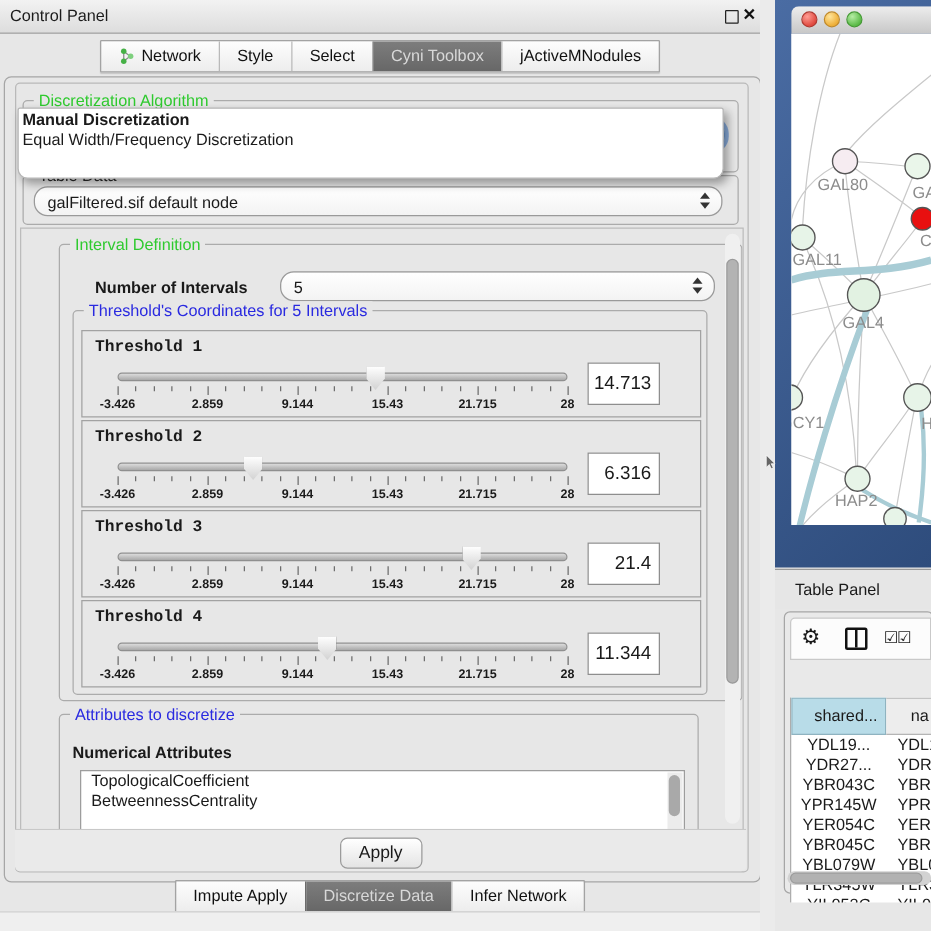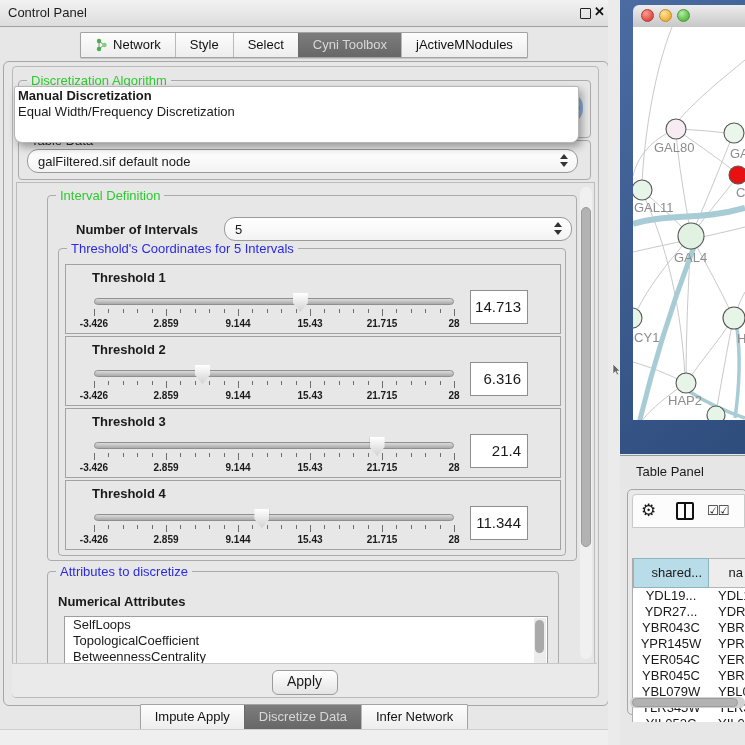--- a/index.html
+++ b/index.html
@@ -57,21 +57,21 @@
   
   .scrollpane{position:absolute;left:16px;top:182px;width:579px;height:484px;
     border:1px solid #bcbcbc;box-sizing:border-box;overflow:hidden;background:#e7e7e7;}
   .vscroll{position:absolute;right:2px;top:4px;width:12px;height:472px;background:#f0f0f0;border-radius:6px;}
   .vscroll .thumb-v{position:absolute;left:1px;top:20px;width:10px;height:340px;background:#b3b3b3;
     border:1px solid #9a9a9a;border-radius:6px;box-sizing:border-box;}
 
   
   .noi-label{position:absolute;left:28px;top:26px;font-weight:bold;font-size:13px;}
   .thr-panel{position:relative;margin:0 0 2px 6px;width:496px;height:70px;border:1px solid #a2a2a2;box-sizing:border-box;}
-  .thr-label{position:absolute;left:26px;top:5px;font-weight:bold;font-size:13px;}
+  .thr-label{position:absolute;left:10px;top:5px;font-weight:bold;font-size:13px;font-family:Liberation Mono, monospace;}
   .slider{position:absolute;left:28px;top:27px;width:360px;height:40px;}
   .track{position:absolute;left:0;top:6px;width:100%;height:7px;border:1px solid #8f8f8f;border-radius:4px;
     background:linear-gradient(#dcdcdc,#a9a9a9);box-sizing:border-box;}
   .thumb{position:absolute;top:1px;width:15px;height:19px;background:linear-gradient(#ffffff,#d2d2d2);
     clip-path:polygon(0 0,100% 0,100% 52%,50% 100%,0 52%);filter:drop-shadow(0 0 1px rgba(0,0,0,.6));}
   .ticks{position:absolute;left:0;top:17px;width:100%;height:8px;}
   .tick{position:absolute;top:0;width:1px;background:#6e6e6e;}
   .tick.minor{height:4px;}
   .tick.major{height:7px;}
   .tick-labels{position:absolute;left:0;top:26px;width:100%;height:12px;}
@@ -195,21 +195,21 @@
       <span>galFiltered.sif default node</span>
       <div class="arrows">
           <div class="arrow-up"></div>
           <div class="arrow-dn"></div>
         </div>
     </div>
   </div>
 
   <div class="scrollpane">
 
-    <div class="group" style="left:30px;top:12px;width:528px;height:364px;">
+    <div class="group" style="left:30px;top:12px;width:528px;height:364px;padding-left:17px;">
       <span class="gtitle green">Interval Definition</span>
       <span class="noi-label">Number of Intervals</span>
       <div class="combo" style="left:176px;top:21px;width:348px;">
         <span>5</span>
         <div class="arrows">
             <div class="arrow-up"></div>
             <div class="arrow-dn"></div>
           </div>
       </div>
 
@@ -395,21 +395,20 @@
           </div>
           <div class="valbox">11.344</div>
         </div>
       </div>
     </div>
 
     <div class="group" style="left:30px;top:388px;width:510px;height:110px;">
       <span class="gtitle blue">Attributes to discretize</span>
       <div class="attr-sub">Numerical Attributes</div>
       <div class="listbox">
-        <div class="li">SelfLoops</div>
           <div class="li">TopologicalCoefficient</div>
           <div class="li">BetweennessCentrality</div>
           <div class="list-scroll">
             <div class="thumb-v2"></div>
           </div>
       </div>
     </div>
 
     <div class="vscroll">
       <div class="thumb-v"></div>

